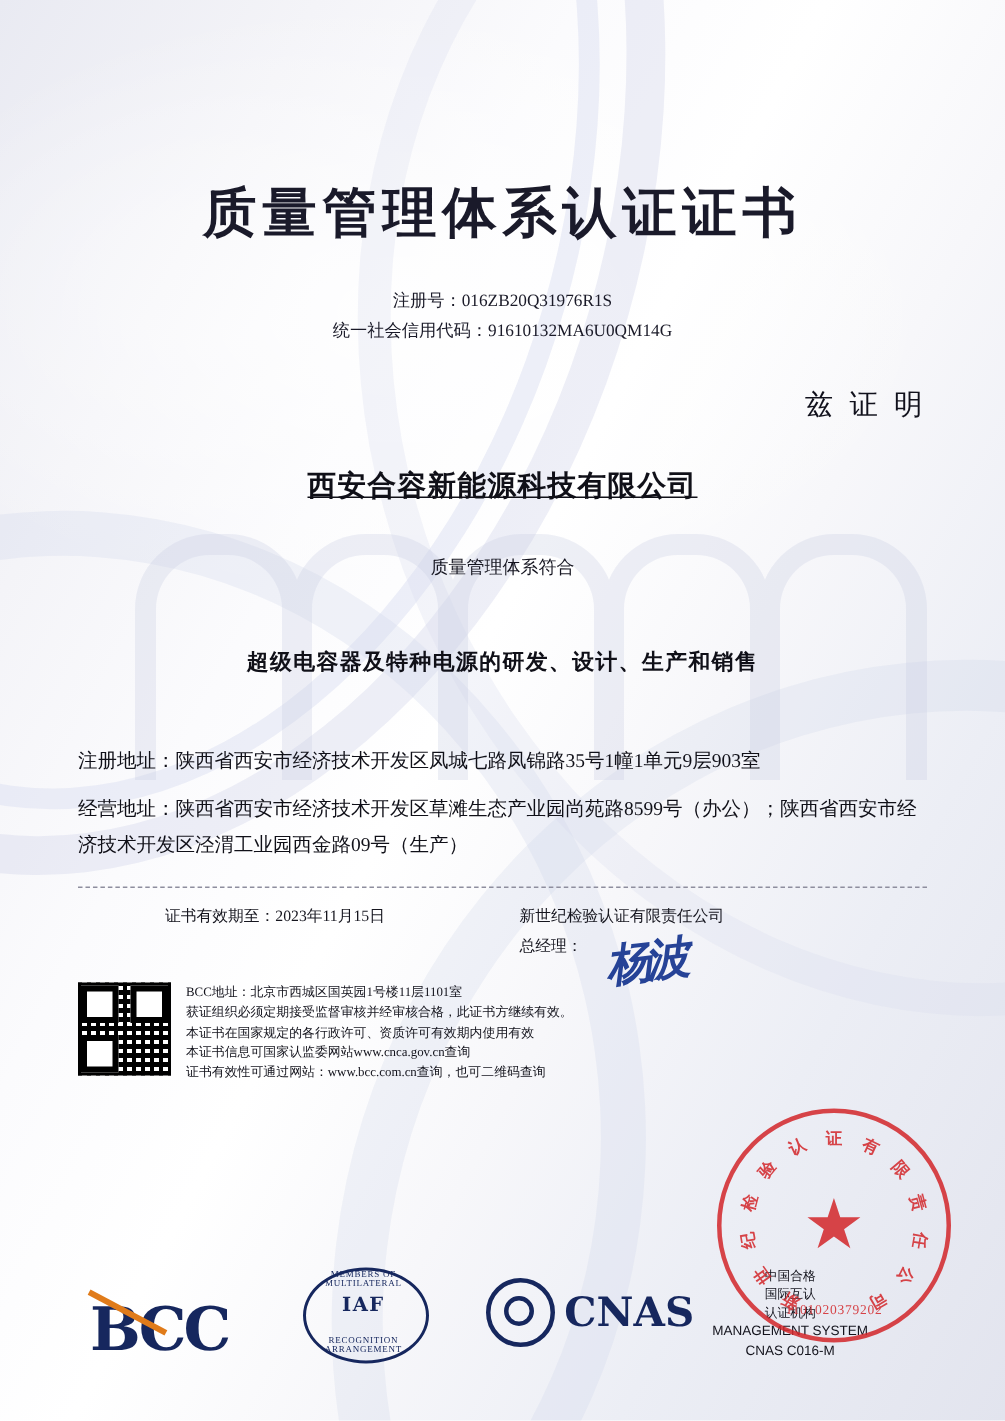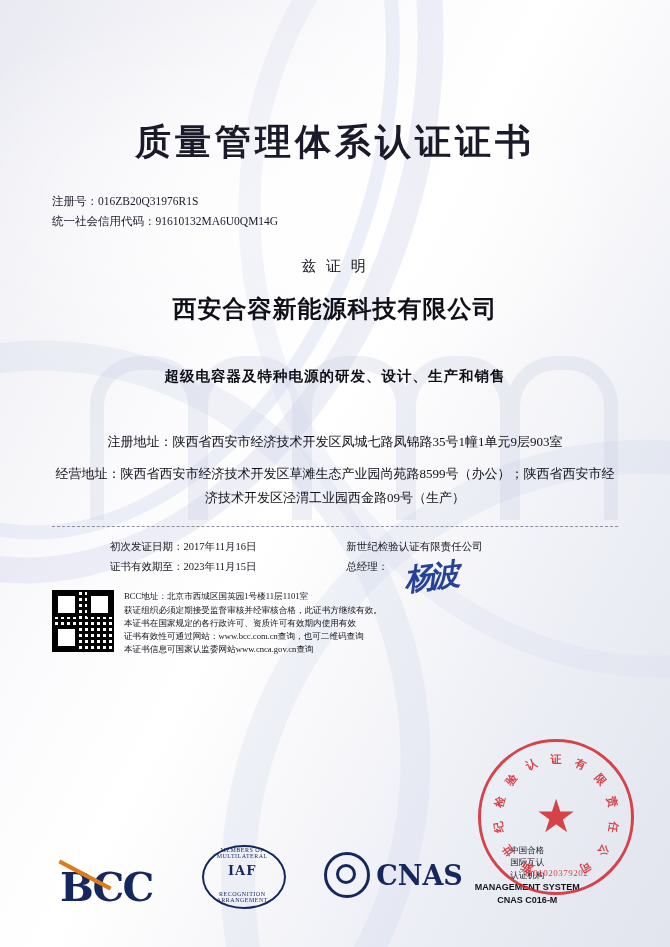--- a/index.html
+++ b/index.html
@@ -68,42 +68,44 @@
     text-align: center;
     font-size: 36px;
     letter-spacing: 4px;
     font-weight: bold;
     color: #1a1a2a;
     margin-top: 118px;
     font-family: "DejaVu Serif", serif;
   }
 
   .reg-lines {
+    text-align: center;
     margin-top: 24px;
     font-size: 11.5px;
     color: #1a1a28;
     line-height: 1.75;
     font-family: "Liberation Serif", serif;
   }
 
   .hereby {
-    text-align: center;
+    text-align: right;
     margin-top: 26px;
-    font-size: 15px;
+    font-size: 19px;
     letter-spacing: 3px;
     color: #11111c;
   }
 
   .company {
     text-align: center;
-    margin-top: 17px;
-    font-size: 24px;
+    margin-top: 28px;
+    font-size: 19px;
     font-weight: bold;
     letter-spacing: 1px;
     color: #101018;
+    text-decoration: underline;
   }
 
   .standard-block {
     text-align: center;
     margin-top: 30px;
     font-size: 12px;
     color: #14141f;
     line-height: 1.9;
   }
   .standard-block .std-code {
@@ -117,21 +119,20 @@
     font-weight: bold;
     letter-spacing: 1px;
     color: #101018;
   }
 
   .addr-block {
     margin-top: 44px;
     font-size: 13px;
     color: #101018;
     line-height: 1.85;
-    text-align: center;
   }
   .addr-row {
     margin-bottom: 8px;
   }
   .addr-label { font-weight: normal; }
 
   .dashed {
     margin: 16px 0 0 0;
     border: none;
     border-top: 1px dashed #8e8e9e;
@@ -290,21 +291,21 @@
   }
   .cnas-side {
     margin-left: 12px;
     font-size: 8.5px;
     color: #13131c;
     line-height: 1.45;
     text-align: center;
   }
   .cnas-side .ms {
     font-family: "Liberation Sans", sans-serif;
-    font-weight: bold;
+    font-weight: normal;
     font-size: 9px;
   }
 
   .red-seal {
     position: absolute;
     right: 36px;
     bottom: 52px;
     width: 150px;
     height: 150px;
     border: 3px solid #d3262a;
@@ -375,61 +376,59 @@
       <div>
         <span>统一社会信用代码：</span><span>91610132MA6U0QM14G</span>
       </div>
     </div>
 
     <div class="hereby">兹 证 明</div>
 
     <div class="company">西安合容新能源科技有限公司</div>
 
     <div class="standard-block">
+      <div>质量管理体系符合</div>
     </div>
 
     <div class="scope">超级电容器及特种电源的研发、设计、生产和销售</div>
 
     <div class="addr-block">
       <div class="addr-row">
         <span class="addr-label">注册地址：</span><span>陕西省西安市经济技术开发区凤城七路凤锦路35号1幢1单元9层903室</span>
       </div>
       <div class="addr-row">
         <span class="addr-label">经营地址：</span><span>陕西省西安市经济技术开发区草滩生态产业园尚苑路8599号（办公）；陕西省西安市经济技术开发区泾渭工业园西金路09号（生产）</span>
       </div>
     </div>
 
     <hr class="dashed">
 
     <div class="dates-area">
       <div class="dates-left">
-        <div>
-          <span>初次发证日期：</span><span>2017年11月16日</span>
-        </div>
         <div>
           <span>证书有效期至：</span><span>2023年11月15日</span>
         </div>
       </div>
       <div class="dates-right">
         <div>新世纪检验认证有限责任公司</div>
         <div>总经理：</div>
         <div class="sign-name">杨波</div>
       </div>
     </div>
 
     <div class="fine-print-area">
       <div class="qr">
           <div class="qr-b"></div>
         </div>
       <div class="fine-print">
         <div>BCC地址：北京市西城区国英园1号楼11层1101室</div>
         <div>获证组织必须定期接受监督审核并经审核合格，此证书方继续有效。</div>
         <div>本证书在国家规定的各行政许可、资质许可有效期内使用有效</div>
+        <div>本证书信息可国家认监委网站www.cnca.gov.cn查询</div>
         <div>证书有效性可通过网站：www.bcc.com.cn查询，也可二维码查询</div>
-        <div>本证书信息可国家认监委网站www.cnca.gov.cn查询</div>
       </div>
     </div>
 
   </div>
 
   <div class="logos">
 
     <div class="bcc-logo">
       <span class="slash"></span>
       <span>BCC</span>

